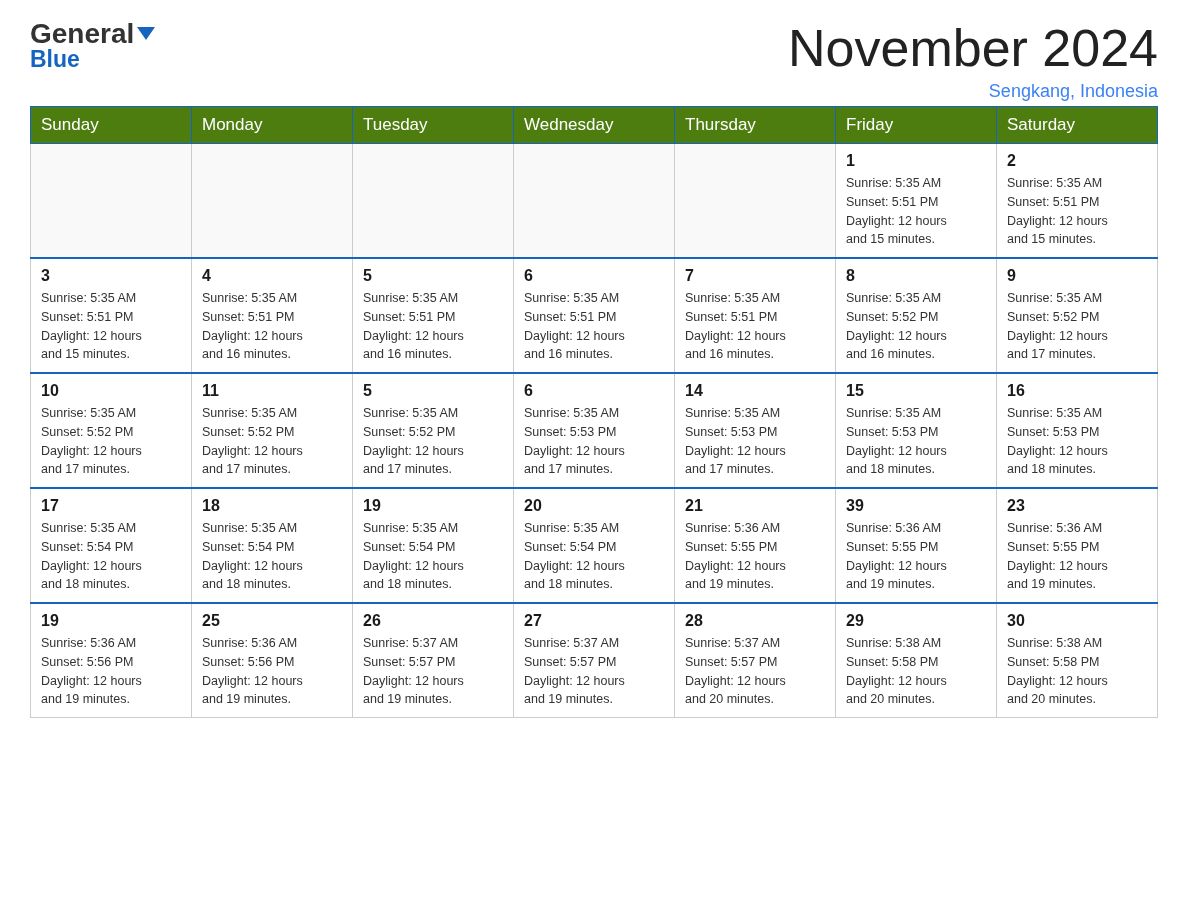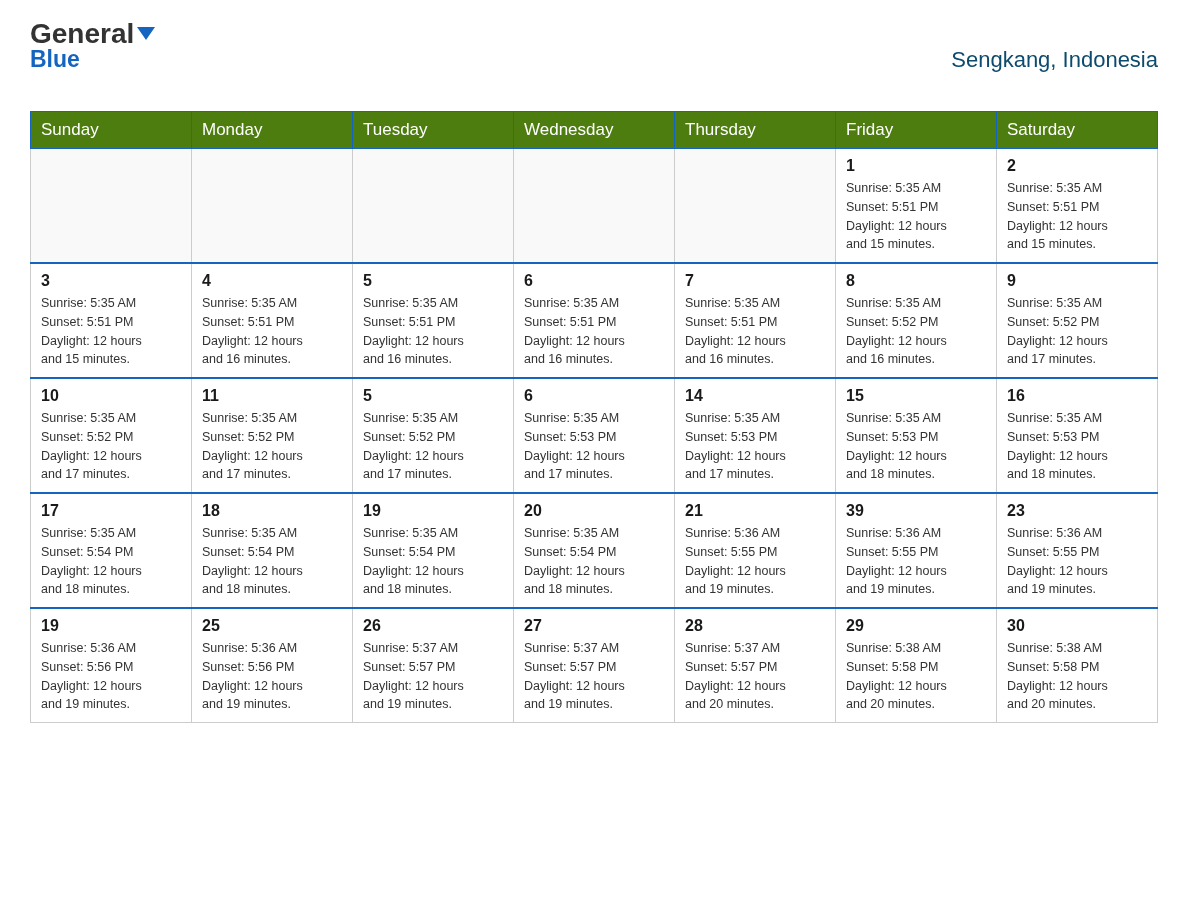--- a/index.html
+++ b/index.html
@@ -6,22 +6,22 @@
     body {
       font-family: Arial, sans-serif;
       background: #fff;
       width: 1188px;
       min-height: 918px;
       padding: 20px 30px;
     }
     .header {
       display: flex;
       justify-content: space-between;
-      align-items: flex-end;
-      margin-bottom: 38px;
+      align-items: flex-start;
+      margin-bottom: 4px;
     }
     .logo {
       display: flex;
       flex-direction: column;
       align-items: flex-start;
     }
     .logo-text {
       font-size: 28px;
       font-weight: bold;
       color: #333;
@@ -36,22 +36,22 @@
     .title-section {
       text-align: right;
     }
     .month-title {
       font-size: 52px;
       font-weight: normal;
       color: #222;
       line-height: 1.1;
     }
     .location {
-      font-size: 22px;
-      color: #0c4a6e;
+      font-size: 18px;
+      color: #3b82f6;
       margin-top: 4px;
     }
     .calendar {
       width: 100%;
       border-collapse: collapse;
     }
     .calendar th {
       background-color: #4d7c0f;
       color: #fff;
       font-size: 17px;
@@ -92,20 +92,21 @@
 <body>
 
 <div class="header">
   <div class="logo">
     <div class="logo-text">
       General<span style="display:inline-block;width:0;height:0;border-left:9px solid transparent;border-right:9px solid transparent;border-top:13px solid #1565c0;margin-left:3px;vertical-align:middle;position:relative;top:-2px;"></span>
     </div>
     <div class="logo-bottom">Blue</div>
   </div>
   <div class="title-section">
+    <div class="month-title">November 2024</div>
     <div class="location">Sengkang, Indonesia</div>
   </div>
 </div>
 
 <table class="calendar">
   <thead>
     <tr>
     <th>Sunday</th>
         <th>Monday</th>
         <th>Tuesday</th>

